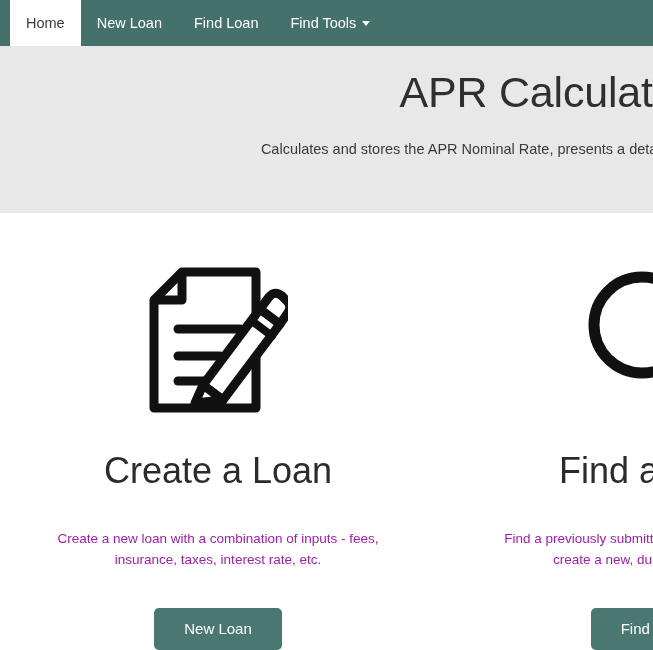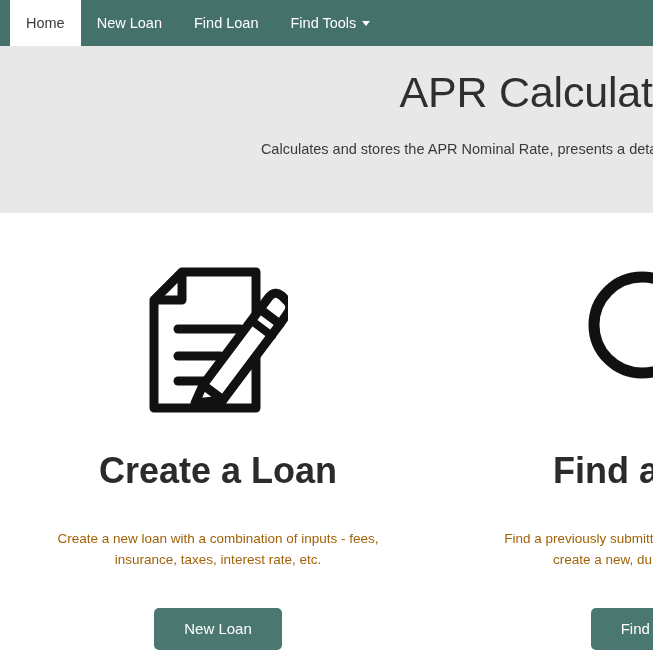--- a/index.html
+++ b/index.html
@@ -92,29 +92,29 @@
   .card-icon {
     height: 150px;
     display: flex;
     align-items: center;
     justify-content: center;
   }
   .card-icon svg { display: block; }
   .card-title {
     margin-top: 36px;
     font-size: 36px;
-    font-weight: bold;
+    font-weight: normal;
     color: #2b2b2b;
     line-height: 1.1;
     white-space: nowrap;
   }
   .card-desc {
     margin-top: 38px;
     font-size: 13.5px;
-    color: #a16207;
+    color: #a21caf;
     line-height: 1.55;
     padding: 0 22px;
   }
   .card-btn-wrap {
     margin-top: 38px;
   }
   .btn {
     display: inline-block;
     background: #4a7770;
     color: #ffffff;

